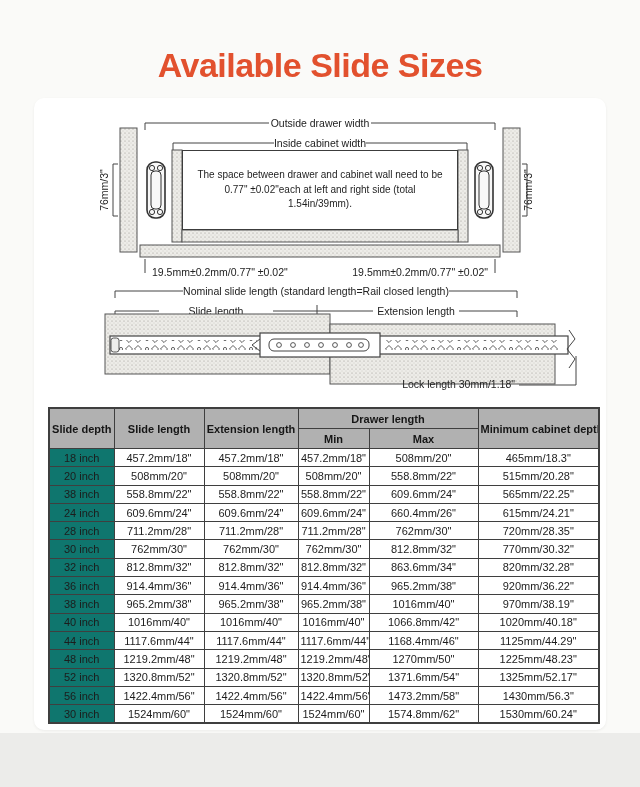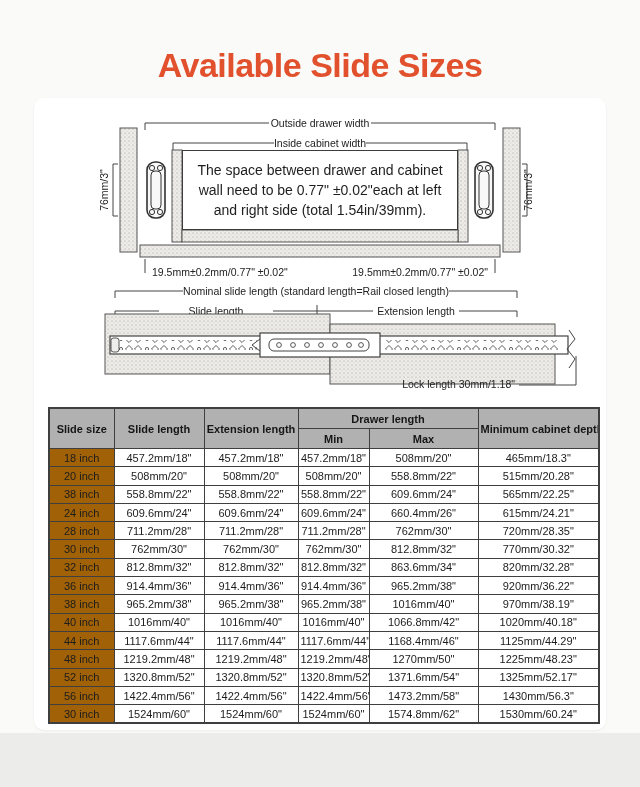--- a/index.html
+++ b/index.html
@@ -11,32 +11,32 @@
 
   h1.title{position:absolute;left:0;top:46px;width:640px;margin:0;text-align:center;
         font-size:34px;font-weight:bold;letter-spacing:-0.5px;color:#e2512e;}
 
   .svg-wrap{position:absolute;}
   #svg1{left:100px;top:112px;}
   #svg2{left:55px;top:284px;}
 
   .note-box{position:absolute;left:182px;top:150px;width:276px;height:80px;box-sizing:border-box;
         background:#ffffff;border:1.5px solid #3c3c3c;display:flex;align-items:center;justify-content:center;
-        text-align:center;font-size:14px;line-height:1.45;color:#1e1e1e;padding:4px 12px;}
+        text-align:center;font-size:10px;line-height:1.45;color:#1e1e1e;padding:4px 12px;}
 
   svg text{font-family:"Liberation Sans",sans-serif;font-size:10.5px;fill:#222;}
 
   .size-table{position:absolute;left:48px;top:407px;border-collapse:collapse;width:550px;
         table-layout:fixed;font-size:11px;color:#1c1c1c;background:#fff;}
   .size-table th,.size-table td{border:1px solid #3f3f3f;text-align:center;padding:0 2px;
         overflow:hidden;white-space:nowrap;}
   .size-table{border:2px solid #3f3f3f;}
   .size-table thead th{background:#b1b1b1;font-weight:bold;height:19px;color:#161616;}
   .size-table tbody td{height:17.3px;background:#ffffff;}
-  .size-table tbody td:first-child{background:#a16207;}
+  .size-table tbody td:first-child{background:#0f766e;}
 </style>
 </head>
 <body>
 
 <div class="page">
 
   <div class="card"></div>
   <div class="bottom-band"></div>
 
   <h1 class="title">Available Slide Sizes</h1>
@@ -155,21 +155,21 @@
     <colgroup>
       <col style="width:65px">
         <col style="width:90px">
         <col style="width:94px">
       <col style="width:71px">
         <col style="width:109px">
         <col style="width:121px">
     </colgroup>
     <thead>
       <tr>
-        <th rowspan="2">Slide size</th>
+        <th rowspan="2">Slide depth</th>
         <th rowspan="2">Slide length</th>
         <th rowspan="2">Extension length</th>
         <th colspan="2">Drawer length</th>
         <th rowspan="2">Minimum cabinet depth</th>
       </tr>
       <tr>
         <th>Min</th>
         <th>Max</th>
       </tr>
     </thead>

